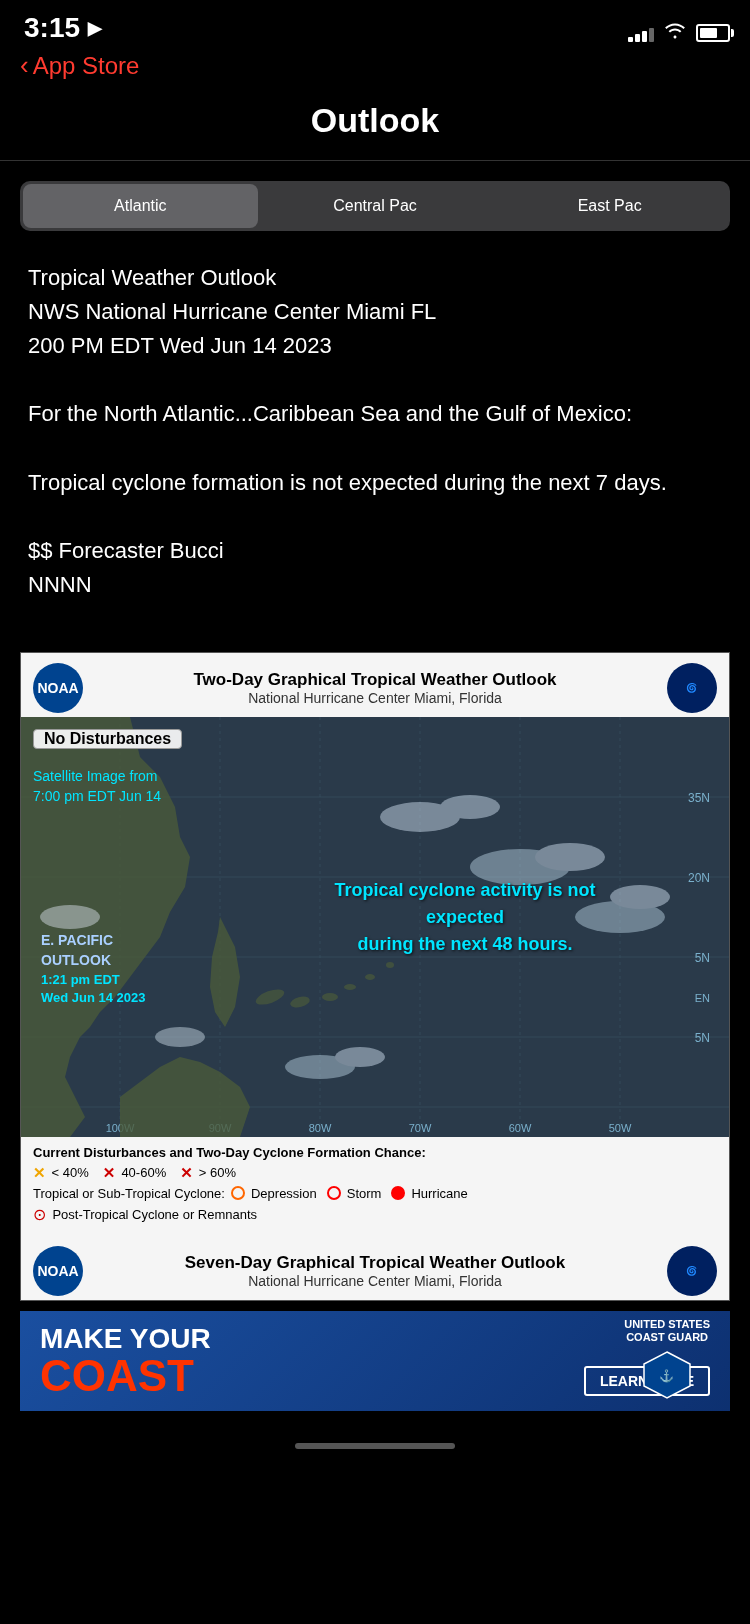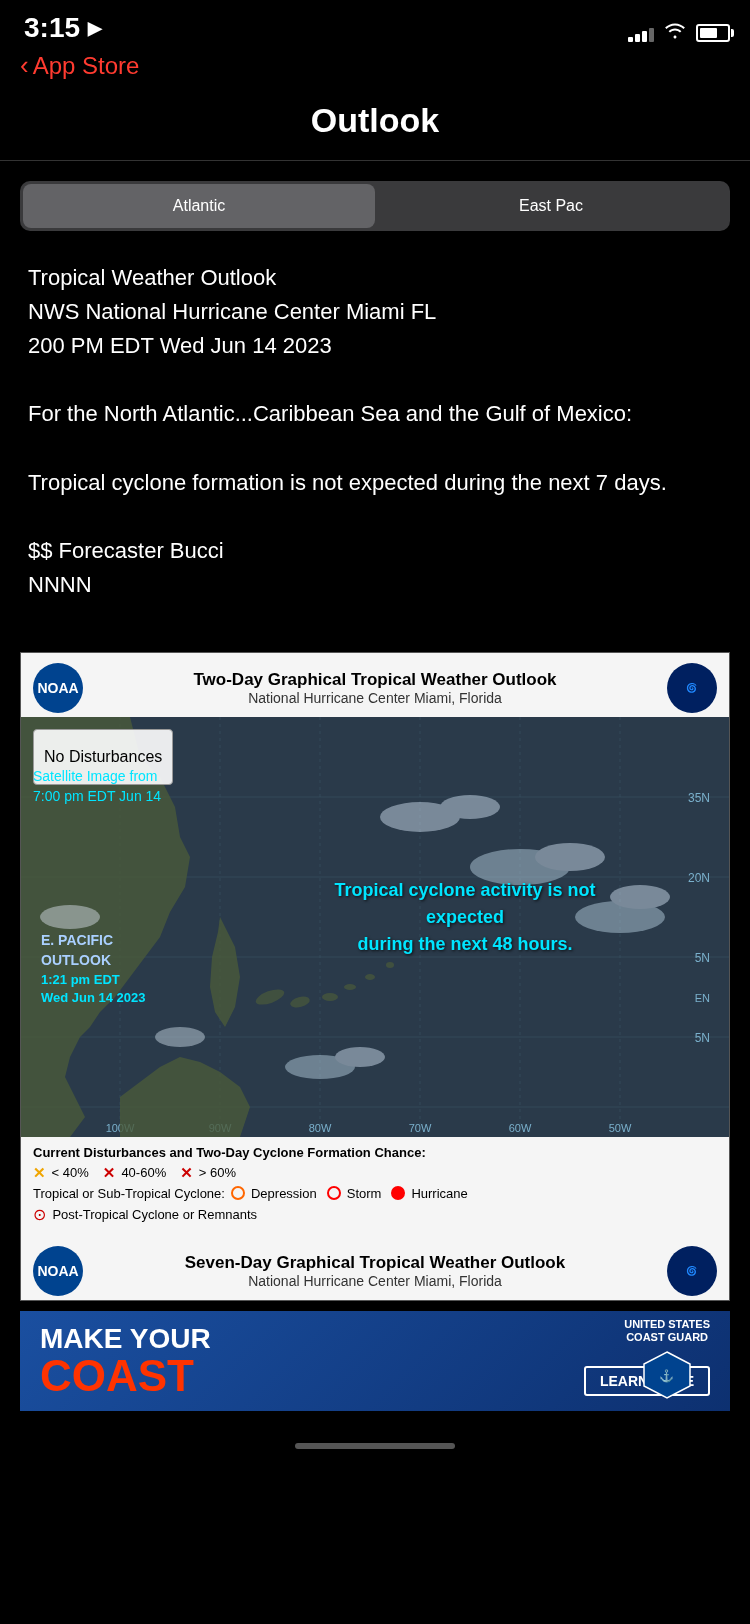--- a/index.html
+++ b/index.html
@@ -228,22 +228,22 @@
       top: 0; left: 0;
     }
 
     .no-disturbances-badge {
       position: absolute;
       top: 12px;
       left: 12px;
       background: rgba(255,255,255,0.9);
       color: #000;
       font-size: 16px;
-      font-weight: 400;
-      padding: 18px 10px;
+      font-weight: 700;
+      padding: 0 10px;
       border-radius: 4px;
       border: 1px solid #999;
     }
     .sat-time-label {
       position: absolute;
       top: 50px;
       left: 12px;
       color: #00e5ff;
       font-size: 14px;
       line-height: 1.4;
@@ -407,20 +407,21 @@
 </div>
 
 <div class="nav-bar">
   <span class="nav-title">Outlook</span>
 </div>
 
 <div class="divider"></div>
 
 <div class="segment-control">
   <button class="segment-btn active">Atlantic</button>
+  <button class="segment-btn">Central Pac</button>
   <button class="segment-btn">East Pac</button>
 </div>
 
 <div class="content">
   <p class="outlook-text">Tropical Weather Outlook
 NWS National Hurricane Center Miami FL
 200 PM EDT Wed Jun 14 2023
 
 For the North Atlantic...Caribbean Sea and the Gulf of Mexico:
 

